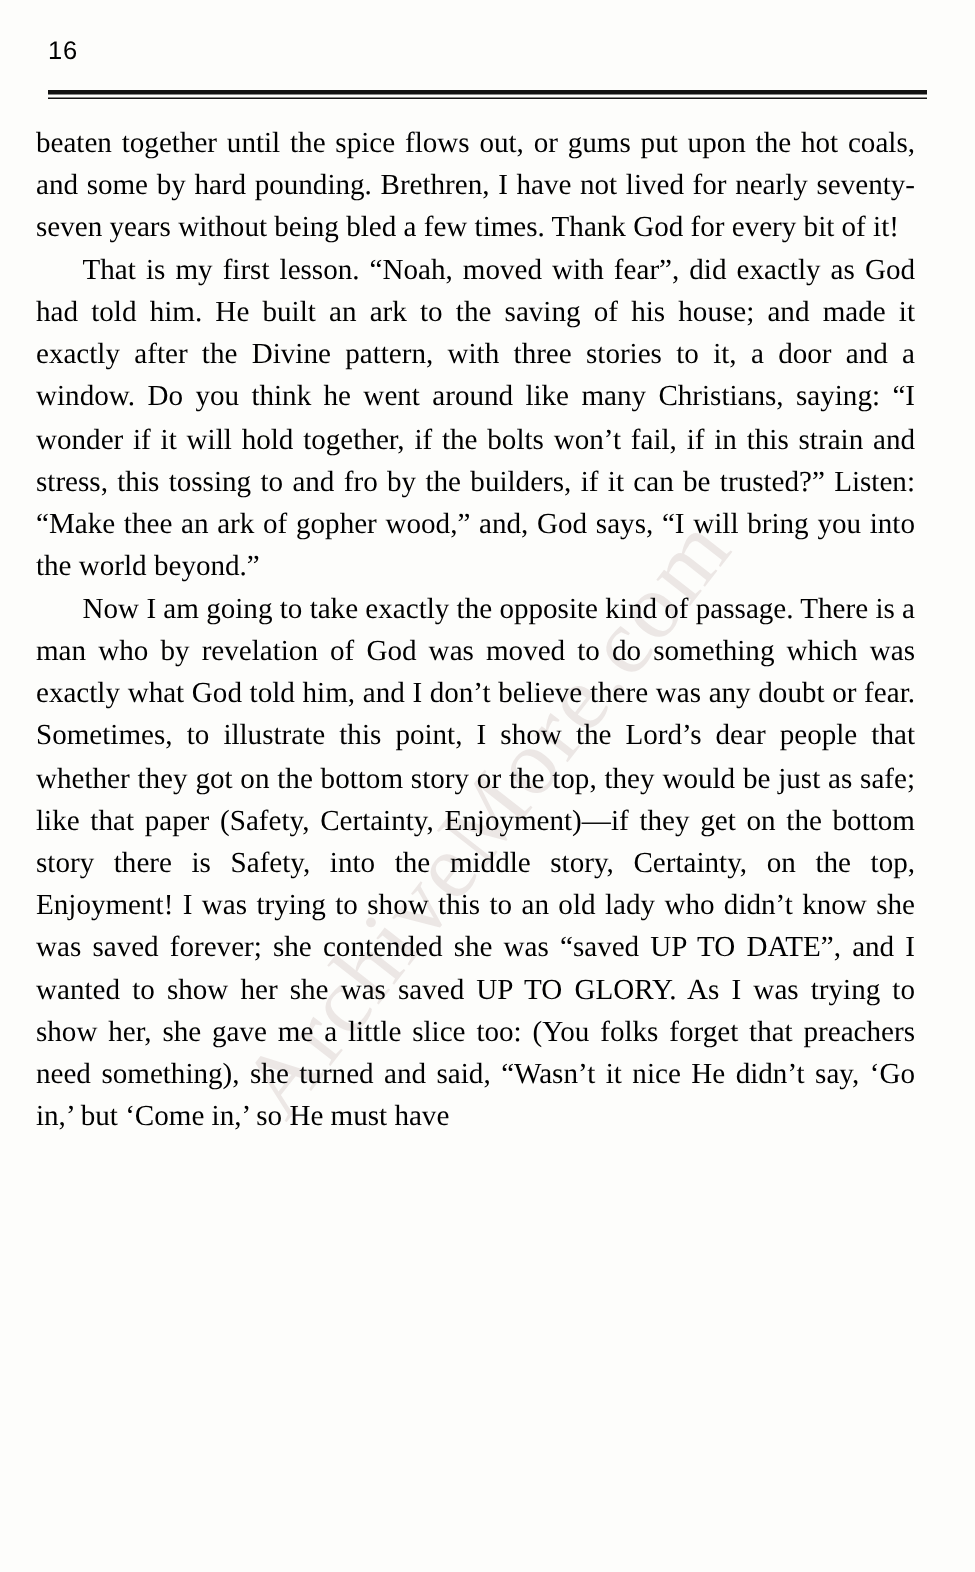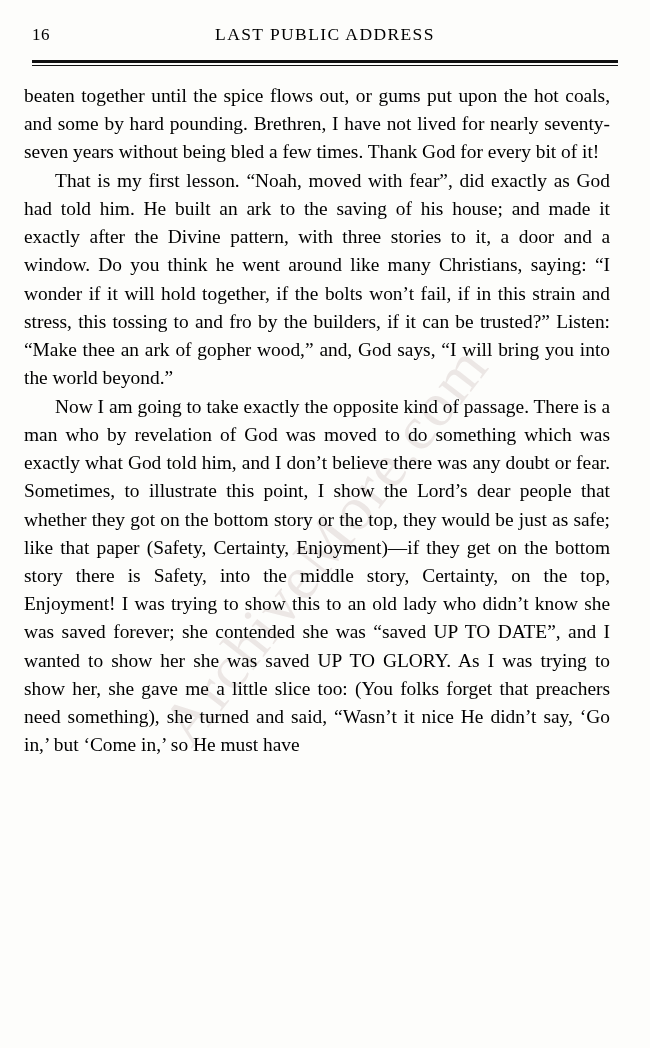--- a/index.html
+++ b/index.html
@@ -52,21 +52,21 @@
     position: absolute;
     left: 32px;
     top: 24px;
     width: 586px;
     height: 30px;
     display: flex;
     align-items: baseline;
   }
   .folio {
     font-size: 17px;
-    font-family: Liberation Serif, serif;
+    font-family: Liberation Sans, sans-serif;
     width: 60px;
     text-align: left;
     letter-spacing: 0.5px;
   }
   .running-title {
     flex: 1;
     text-align: center;
     font-size: 17.5px;
     letter-spacing: 1.4px;
     font-family: "Liberation Serif", serif;
@@ -116,21 +116,20 @@
 <body>
 
 <div class="page">
 
   <div class="watermark">ArchiveMore.com</div>
 
   <div class="content">
 
     <div class="header">
       <div class="folio">16</div>
-      <div class="running-title">LAST PUBLIC ADDRESS</div>
       <div class="folio-spacer"></div>
     </div>
 
     <div class="rule rule-thick"></div>
     <div class="rule rule-thin"></div>
 
     <div class="body-text">
       <p class="para first">beaten together until the spice flows out, or gums put upon the hot coals, and some by hard pounding.  Brethren, I have not lived for nearly seventy-seven years without being bled a few times.  Thank God for every bit of it!</p>
       <p class="para">That is my first lesson.  “Noah, moved with fear”, did exactly as God had told him.  He built an ark to the saving of his house; and made it exactly after the Divine pattern, with three stories to it, a door and a window. Do you think he went around like many Christians, saying: “I wonder if it will hold together, if the bolts won’t fail, if in this strain and stress, this tossing to and fro by the builders, if it can be trusted?” Listen: “Make thee an ark of gopher wood,” and, God says, “I will bring you into the world beyond.”</p>
       <p class="para">Now I am going to take exactly the opposite kind of passage.  There is a man who by revelation of God was moved to do something which was exactly what God told him, and I don’t believe there was any doubt or fear.  Sometimes, to illustrate this point, I show the Lord’s dear people that whether they got on the bottom story or the top, they would be just as safe; like that paper (Safety, Certainty, Enjoyment)—if they get on the bottom story there is Safety, into the middle story, Certainty, on the top, Enjoyment!  I was trying to show this to an old lady who didn’t know she was saved forever; she contended she was “saved UP TO DATE”, and I wanted to show her she was saved UP TO GLORY.  As I was trying to show her, she gave me a little slice too: (You folks forget that preachers need something), she turned and said, “Wasn’t it nice He didn’t say, ‘Go in,’ but ‘Come in,’ so He must have</p>

